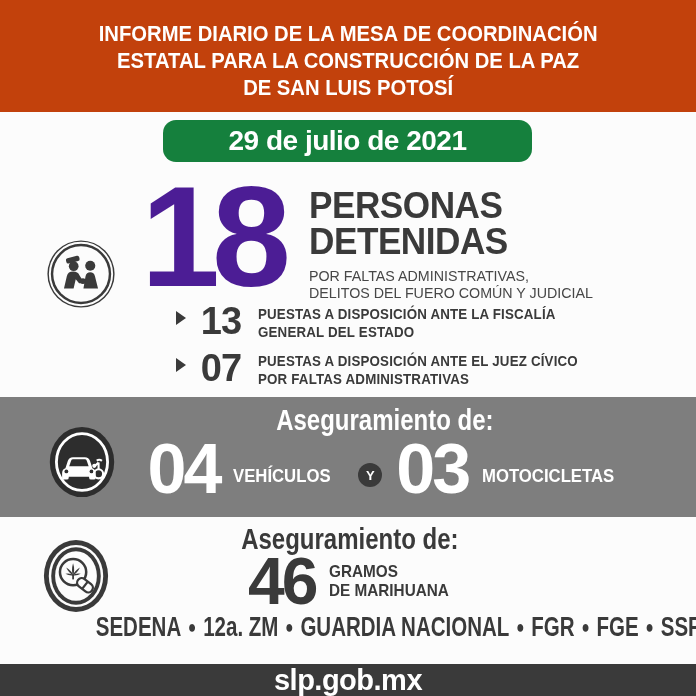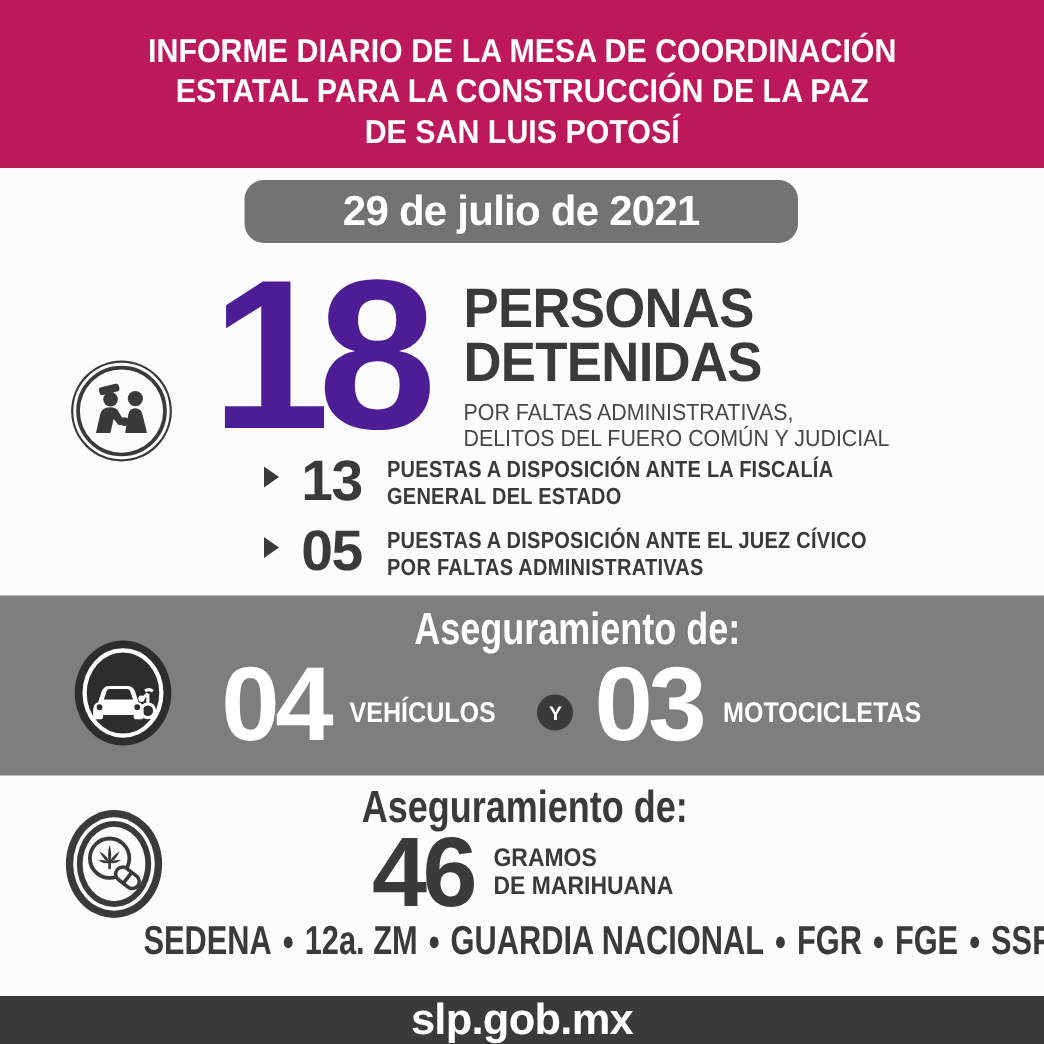--- a/index.html
+++ b/index.html
@@ -3,30 +3,30 @@
 <meta charset="utf-8">
 <style>
   html,body{margin:0;padding:0;background:#e8e8e8;}
   .poster{
     position:relative;width:696px;height:696px;background:#fcfcfc;
     overflow:hidden;font-family:"Liberation Sans",sans-serif;color:#3a3a3a;
     margin:0 auto;
   }
   
   .top-band{
-    position:absolute;left:0;top:0;width:696px;height:112px;background:#be185d;
+    position:absolute;left:0;top:0;width:696px;height:112px;background:#c2410c;
     display:flex;flex-direction:column;justify-content:center;align-items:center;
     padding-top:8px;box-sizing:border-box;
   }
   .title-line{
     color:#fff;font-weight:bold;font-size:22px;line-height:27px;text-align:center;
     white-space:nowrap;transform:scaleX(.92);transform-origin:center;
   }
   .date-pill{
-    position:absolute;left:163px;top:120px;width:369px;height:42px;background:#737373;
+    position:absolute;left:163px;top:120px;width:369px;height:42px;background:#15803d;
     border-radius:13px;display:flex;align-items:center;justify-content:center;
   }
   .date-pill span{color:#fff;font-weight:bold;font-size:28px;letter-spacing:-.5px;}
   
   .icon-abs{position:absolute;}
   .big-count{
     position:absolute;left:141px;top:174px;font-size:142px;line-height:126px;
     font-weight:bold;letter-spacing:-8px;color:#4c1d95;
   }
   .det-labels{position:absolute;left:309px;top:188px;}
@@ -150,21 +150,21 @@
     <div class="bullet-row">
       <div class="bullet-arrow"></div>
       <div class="bullet-num">13</div>
       <div class="bullet-text">
         <div>PUESTAS A DISPOSICIÓN ANTE LA FISCALÍA</div>
         <div>GENERAL DEL ESTADO</div>
       </div>
     </div>
     <div class="bullet-row">
       <div class="bullet-arrow"></div>
-      <div class="bullet-num">05</div>
+      <div class="bullet-num">07</div>
       <div class="bullet-text">
         <div>PUESTAS A DISPOSICIÓN ANTE EL JUEZ CÍVICO</div>
         <div>POR FALTAS ADMINISTRATIVAS</div>
       </div>
     </div>
   </div>
 
   <section class="gray-band">
     <div class="band-heading">
       <span class="sq">Aseguramiento de:</span>

